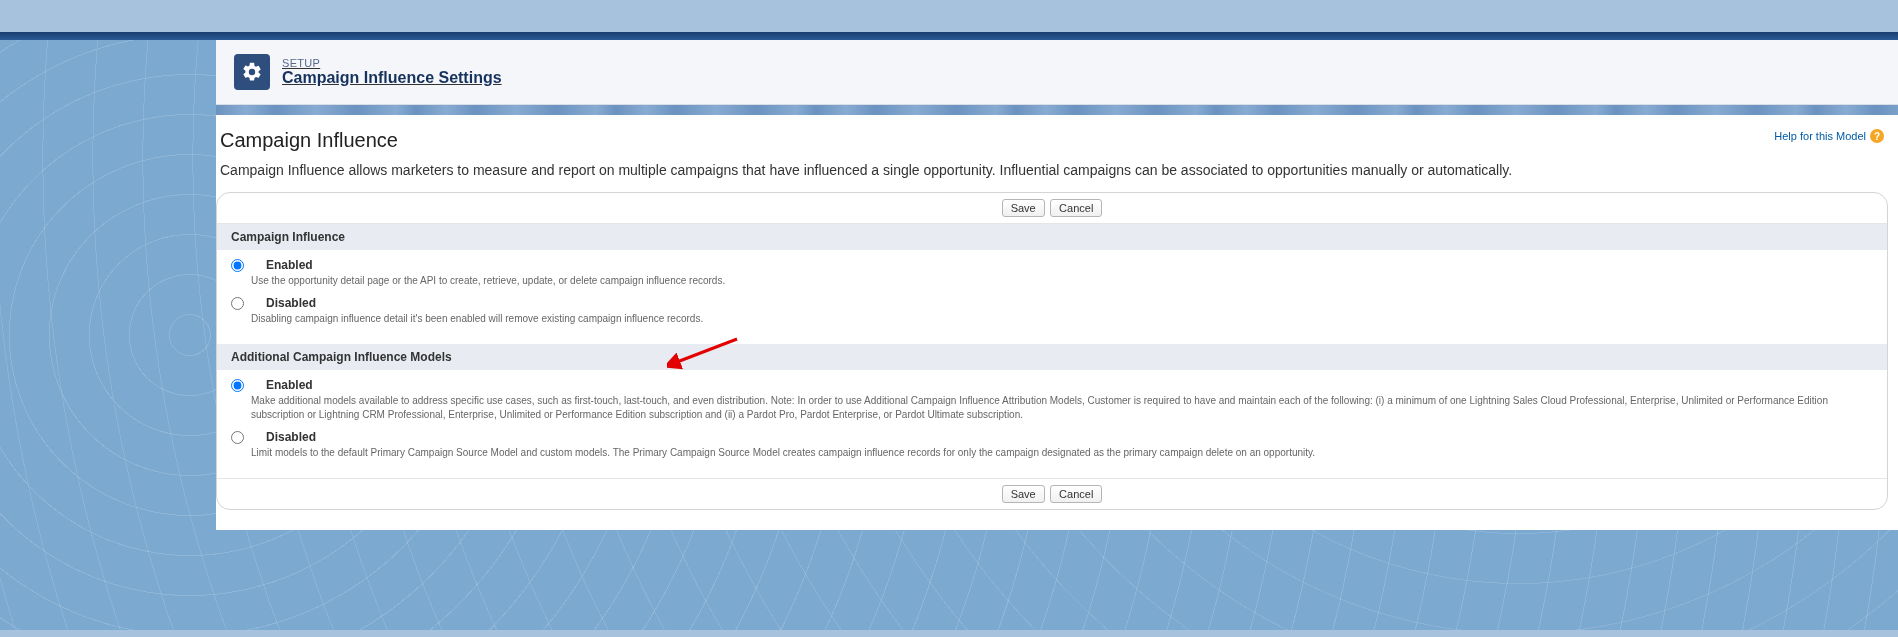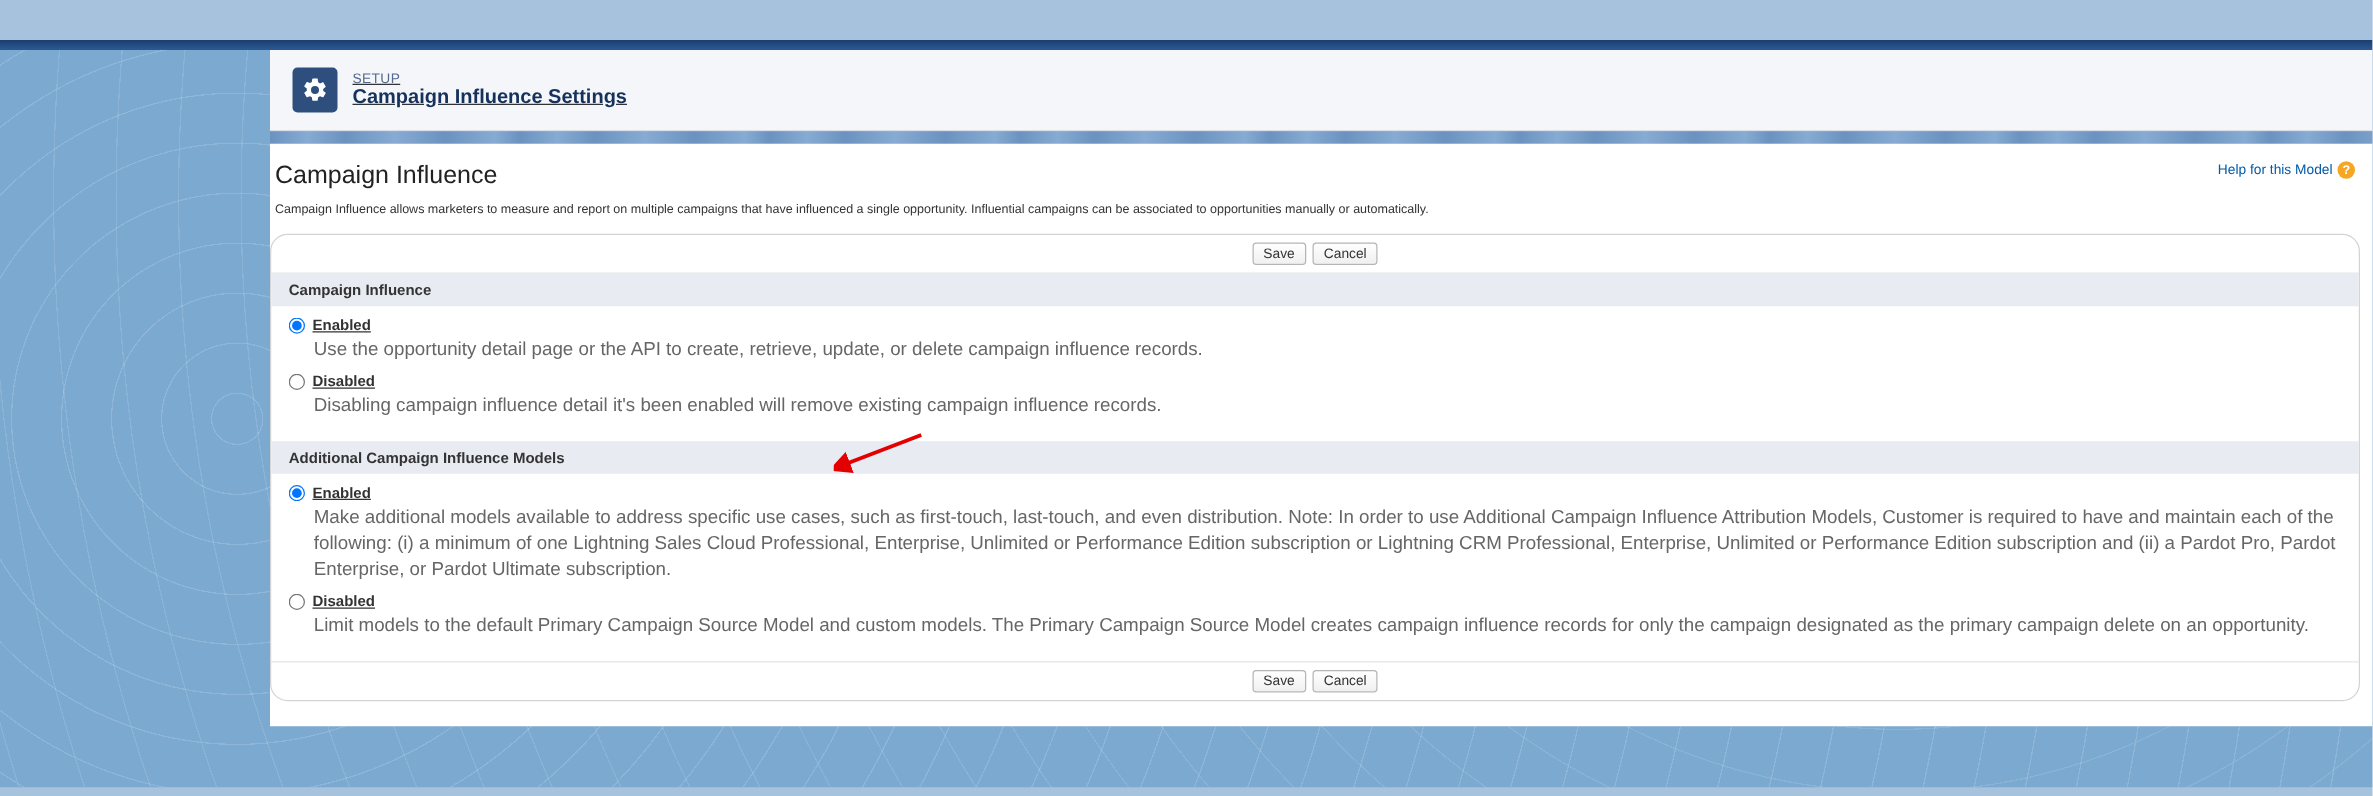--- a/index.html
+++ b/index.html
@@ -105,21 +105,21 @@
       background: #f5a623;
       border-radius: 50%;
       display: inline-flex;
       align-items: center;
       justify-content: center;
       color: #fff;
       font-size: 10px;
       font-weight: bold;
     }
     .intro-text {
-      font-size: 10px;
+      font-size: 14px;
       color: #333;
       padding: 0 4px 14px 4px;
     }
     .form-container {
       border: 1px solid #d4d4d4;
       border-radius: 14px;
     }
     .button-row {
       text-align: center;
       padding: 6px 0;
@@ -149,33 +149,32 @@
     }
     .radio-group {
       padding: 8px 14px 10px 14px;
     }
     .radio-item {
       margin-bottom: 8px;
     }
     .radio-row {
       display: flex;
       align-items: center;
-      gap: 6px;
-      text-decoration: underline;
+      gap: 22px;
     }
     .radio-row input[type="radio"] {
       margin: 0;
     }
     .radio-label {
       font-size: 12px;
       font-weight: bold;
       color: #333;
     }
     .radio-desc {
-      font-size: 15px;
+      font-size: 10px;
       color: #666;
       margin-left: 20px;
       margin-top: 2px;
       line-height: 1.4;
     }
     .arrow-annotation {
       position: absolute;
       left: 450px;
       top: -10px;
       pointer-events: none;

